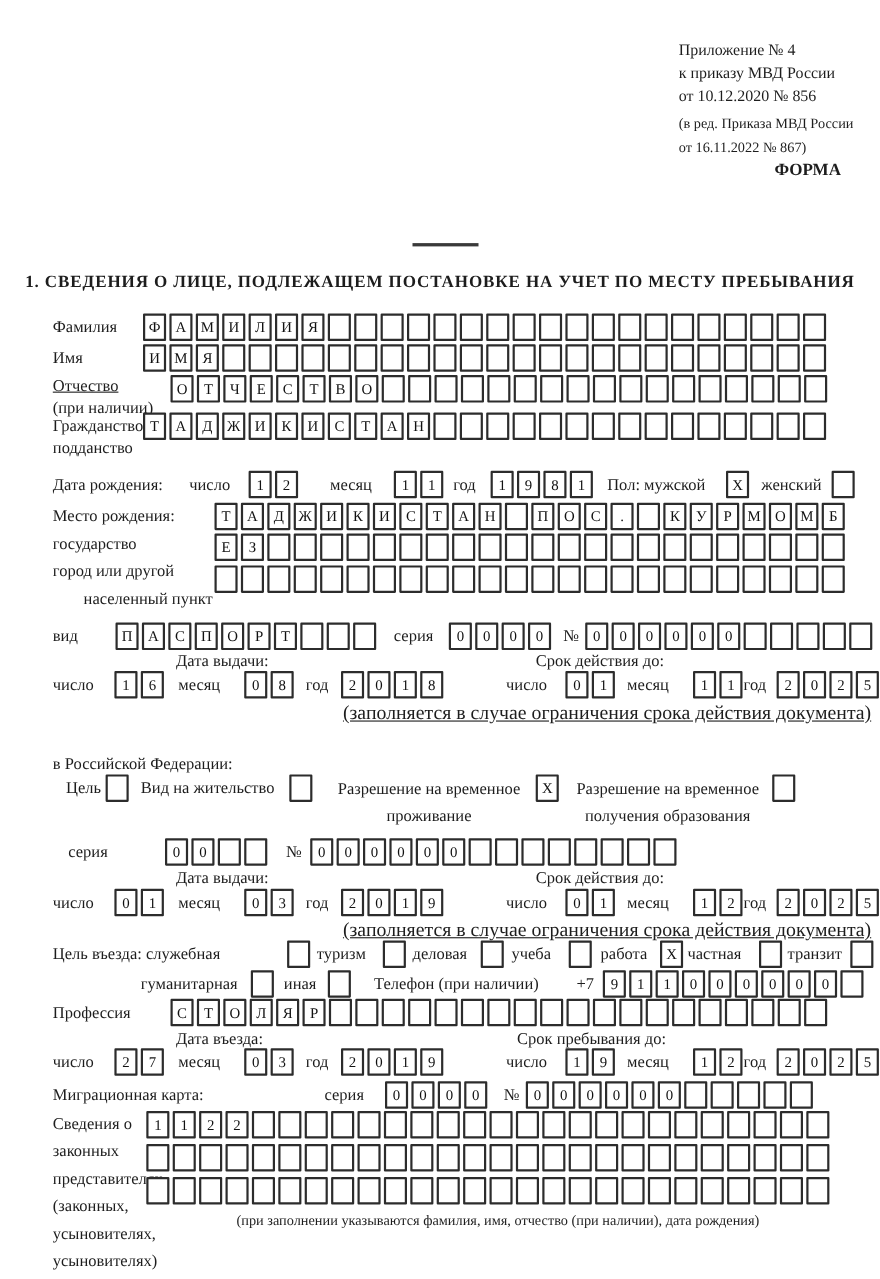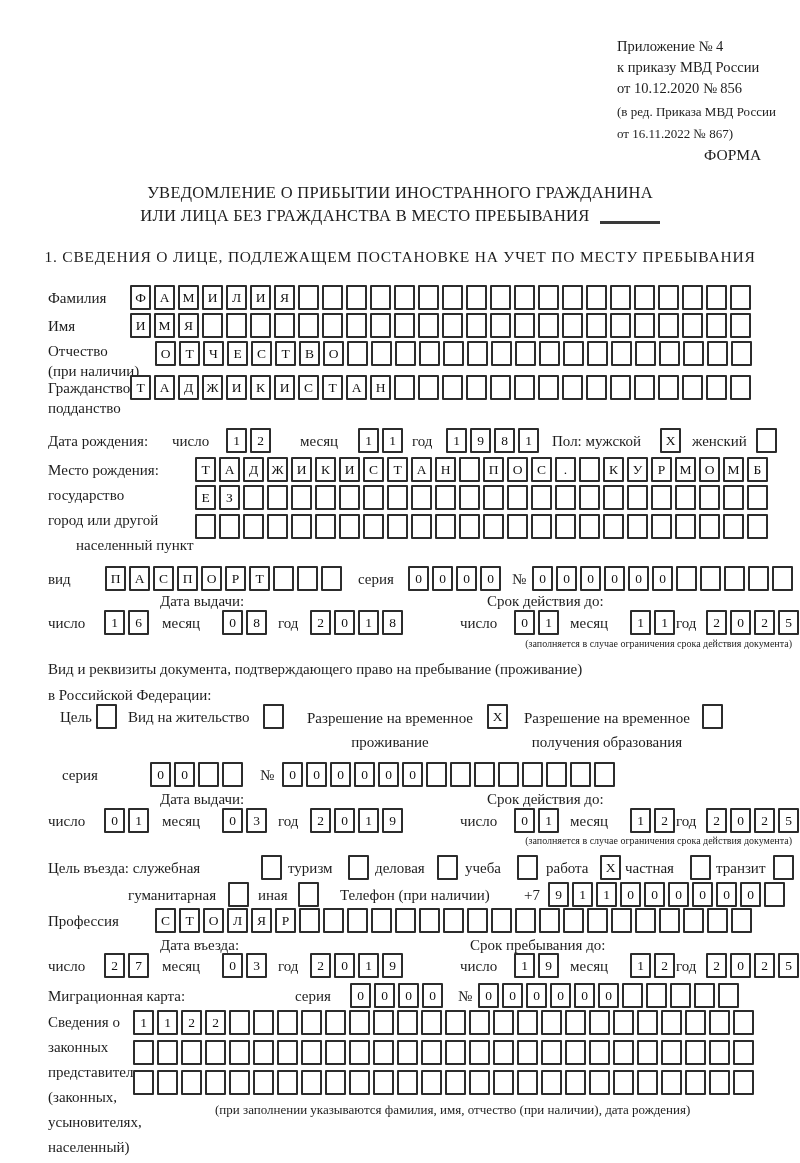--- a/index.html
+++ b/index.html
@@ -3,53 +3,52 @@
 <meta charset="utf-8">
 <style>
   html,body{margin:0;padding:0;background:#ffffff;}
   .page{
     position:relative;width:800px;height:1163px;background:#ffffff;
     font-family:"Liberation Serif","DejaVu Serif",serif;color:#1d1d1d;overflow:hidden;
   }
   .abs{position:absolute;}
   .lbl{font-size:15px;white-space:nowrap;line-height:19px;}
   .sm{font-size:13px;white-space:nowrap;}
-  .b{font-weight:normal;}
+  .b{font-weight:bold;}
   .center{left:0;width:800px;text-align:center;}
   .cells{position:absolute;display:flex;gap:3px;}
   .cell{
     flex:0 0 auto;width:21px;height:25px;box-sizing:border-box;
     border:2px solid #2c2c2c;border-radius:1px;background:#fff;
     display:flex;align-items:center;justify-content:center;
     font-size:13.5px;line-height:1;color:#111;
   }
   .permit-text{position:absolute;width:190px;text-align:center;font-size:15px;line-height:24px;}
   .title-line{font-size:16.5px;line-height:23px;letter-spacing:.3px;}
   .blankline{display:inline-block;width:60px;border-bottom:3px solid #3a3a3a;transform:translateY(3px);margin-left:10px;}
   .appendix{font-size:14.5px;line-height:21px;white-space:nowrap;}
   .appendix .rev{font-size:13px;line-height:18px;margin-top:4px;}
-  .footnote{font-size:10px;white-space:nowrap;}
+  .footnote{font-size:18px;white-space:nowrap;text-decoration:underline;}
 </style>
 </head>
 <body>
 
 <div class="page">
 
   <div class="abs appendix" style="left:617px;top:36px;">
     <div>Приложение № 4</div>
     <div>к приказу МВД России</div>
     <div>от 10.12.2020 № 856</div>
     <div class="rev">(в ред. Приказа МВД России</div>
     <div class="rev">от 16.11.2022 № 867)</div>
   </div>
   <div class="abs b" style="left:704px;top:146px;font-size:15.5px;">ФОРМА</div>
 
-  <div class="abs center b title-line" style="top:181px;">УВЕДОМЛЕНИЕ О ПРИБЫТИИ ИНОСТРАННОГО ГРАЖДАНИНА</div>
   <div class="abs center b title-line" style="top:204px;">
-    <span>ИЛИ ЛИЦА БЕЗ ГРАЖДАНСТВА В МЕСТО ПРЕБЫВАНИЯ</span><span class="blankline"></span>
+    <span class="blankline"></span>
   </div>
 
   <div class="abs center b" style="top:248px;font-size:15.5px;letter-spacing:.8px;">1. СВЕДЕНИЯ О ЛИЦЕ, ПОДЛЕЖАЩЕМ ПОСТАНОВКЕ НА УЧЕТ ПО МЕСТУ ПРЕБЫВАНИЯ</div>
 
   <div class="abs lbl" style="left:48px;top:289px;">Фамилия</div>
   <div class="cells" style="left:130px;top:285px;">
       <div class="cell">Ф</div>
       <div class="cell">А</div>
       <div class="cell">М</div>
       <div class="cell">И</div>
@@ -100,21 +99,21 @@
       <div class="cell"></div>
       <div class="cell"></div>
       <div class="cell"></div>
       <div class="cell"></div>
       <div class="cell"></div>
       <div class="cell"></div>
       <div class="cell"></div>
       <div class="cell"></div>
     </div>
 
-  <div class="abs lbl" style="left:48px;top:342px;">Отчество</div>
+  <div class="abs lbl" style="left:48px;top:342px;text-decoration:underline;">Отчество</div>
   <div class="abs lbl" style="left:48px;top:362px;">(при наличии)</div>
   <div class="cells" style="left:155px;top:341px;">
       <div class="cell">О</div>
       <div class="cell">Т</div>
       <div class="cell">Ч</div>
       <div class="cell">Е</div>
       <div class="cell">С</div>
       <div class="cell">Т</div>
       <div class="cell">В</div>
       <div class="cell">О</div>
@@ -344,21 +343,20 @@
     </div>
   <div class="abs lbl" style="left:676px;top:614px;">год</div>
   <div class="cells" style="left:706px;top:610px;">
       <div class="cell">2</div>
       <div class="cell">0</div>
       <div class="cell">2</div>
       <div class="cell">5</div>
     </div>
   <div class="abs footnote" style="right:8px;top:638px;">(заполняется в случае ограничения срока действия документа)</div>
 
-  <div class="abs lbl" style="left:48px;top:660px;">Вид и реквизиты документа, подтверждающего право на пребывание (проживание)</div>
   <div class="abs lbl" style="left:48px;top:686px;">в Российской Федерации:</div>
 
   <div class="abs lbl" style="left:60px;top:708px;">Цель</div>
   <div class="cells" style="left:96px;top:704px;">
       <div class="cell"></div>
     </div>
   <div class="abs lbl" style="left:128px;top:708px;">Вид на жительство</div>
   <div class="cells" style="left:263px;top:704px;">
       <div class="cell"></div>
     </div>
@@ -579,21 +577,21 @@
       <div class="cell"></div>
       <div class="cell"></div>
       <div class="cell"></div>
     </div>
 
   <div class="abs lbl" style="left:48px;top:1013px;">Сведения о</div>
   <div class="abs lbl" style="left:48px;top:1038px;">законных</div>
   <div class="abs lbl" style="left:48px;top:1063px;">представителях</div>
   <div class="abs lbl" style="left:48px;top:1088px;">(законных,</div>
   <div class="abs lbl" style="left:48px;top:1113px;">усыновителях,</div>
-  <div class="abs lbl" style="left:48px;top:1138px;">населенный)</div>
+  <div class="abs lbl" style="left:48px;top:1138px;">усыновителях)</div>
   <div class="cells" style="left:133px;top:1010px;">
       <div class="cell">1</div>
       <div class="cell">1</div>
       <div class="cell">2</div>
       <div class="cell">2</div>
       <div class="cell"></div>
       <div class="cell"></div>
       <div class="cell"></div>
       <div class="cell"></div>
       <div class="cell"></div>

